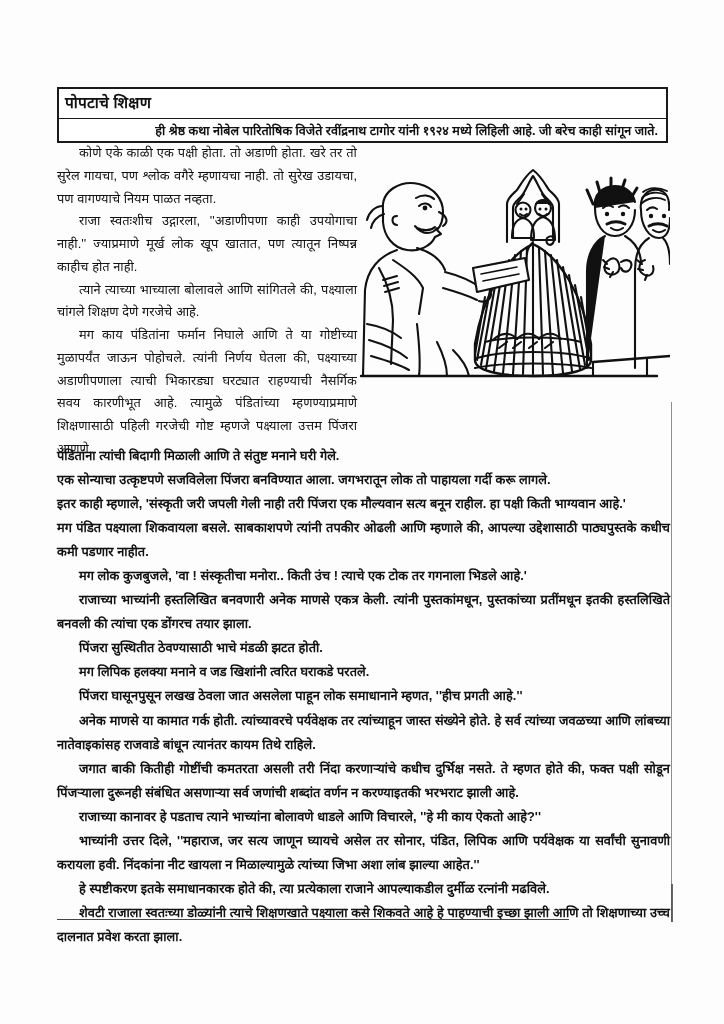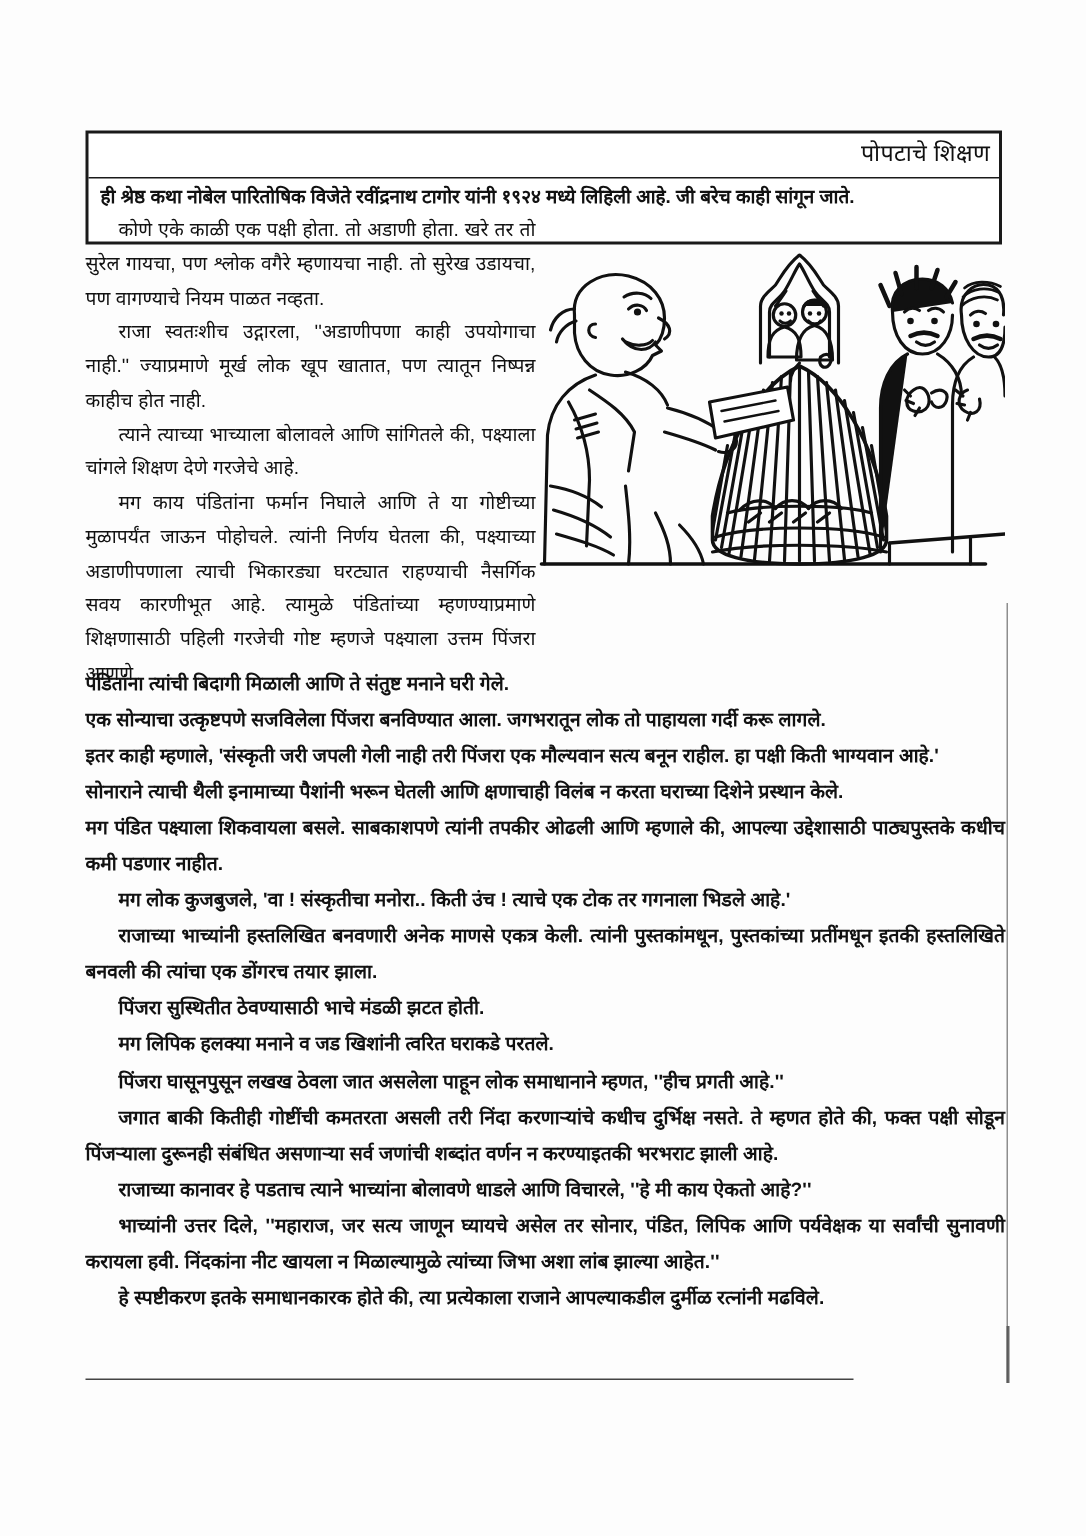--- a/index.html
+++ b/index.html
@@ -46,36 +46,36 @@
   .title-box {
     position: absolute;
     left: 57px;
     top: 87px;
     width: 611px;
     border: 2px solid #1a1a1a;
     box-sizing: border-box;
     background: #fff;
   }
   .title-main {
-    text-align: right;
-    font-weight: normal;
+    text-align: left;
+    font-weight: bold;
     font-size: 15.5px;
     line-height: 1.45;
     padding: 3px 6px 4px 6px;
     letter-spacing: .2px;
   }
   .title-rule {
     height: 0;
     border-top: 1.6px solid #1a1a1a;
   }
   .title-sub {
-    text-align: left;
+    text-align: right;
     font-size: 12.6px;
     line-height: 1.5;
-    padding: 3px 8px 20px 8px;
+    padding: 3px 8px 0 8px;
     font-weight: 600;
   }
 
   
   .upper {
     position: absolute;
     left: 57px;
     top: 142px;
     width: 613px;
     height: 262px;
@@ -303,27 +303,28 @@
           <path d="M236 198 L236 212 M290 195 L290 212"></path>
         </g>
       </svg>
     </div>
   </div>
 
   <div class="lower">
     <p>पंडितांना त्यांची बिदागी मिळाली आणि ते संतुष्ट मनाने घरी गेले.</p>
     <p>एक सोन्याचा उत्कृष्टपणे सजविलेला पिंजरा बनविण्यात आला. जगभरातून लोक तो पाहायला गर्दी करू लागले.</p>
     <p>इतर काही म्हणाले, 'संस्कृती जरी जपली गेली नाही तरी पिंजरा एक मौल्यवान सत्य बनून राहील. हा पक्षी किती भाग्यवान आहे.'</p>
-    <p>सोनाराने त्याची थैली इनामाच्या पैशांनी भरून घेतली आणि क्षणाचाही विलंब न करता घराच्या दिशेने प्रस्थान केले.</p>
     <p>मग पंडित पक्ष्याला शिकवायला बसले. साबकाशपणे त्यांनी तपकीर ओढली आणि म्हणाले की, आपल्या उद्देशासाठी पाठ्यपुस्तके कधीच कमी पडणार नाहीत.</p>
     <p class="indent">मग लोक कुजबुजले, 'वा ! संस्कृतीचा मनोरा.. किती उंच ! त्याचे एक टोक तर गगनाला भिडले आहे.'</p>
     <p class="indent">राजाच्या भाच्यांनी हस्तलिखित बनवणारी अनेक माणसे एकत्र केली. त्यांनी पुस्तकांमधून, पुस्तकांच्या प्रतींमधून इतकी हस्तलिखिते बनवली की त्यांचा एक डोंगरच तयार झाला.</p>
     <p class="indent">पिंजरा सुस्थितीत ठेवण्यासाठी भाचे मंडळी झटत होती.</p>
     <p class="indent">मग लिपिक हलक्या मनाने व जड खिशांनी त्वरित घराकडे परतले.</p>
     <p class="indent">पिंजरा घासूनपुसून लखख ठेवला जात असलेला पाहून लोक समाधानाने म्हणत, ''हीच प्रगती आहे.''</p>
+    <p class="indent">अनेक माणसे या कामात गर्क होती. त्यांच्यावरचे पर्यवेक्षक तर त्यांच्याहून जास्त संख्येने होते. हे सर्व त्यांच्या जवळच्या आणि लांबच्या नातेवाइकांसह राजवाडे बांधून त्यानंतर कायम तिथे राहिले.</p>
     <p class="indent">जगात बाकी कितीही गोष्टींची कमतरता असली तरी निंदा करणाऱ्यांचे कधीच दुर्भिक्ष नसते. ते म्हणत होते की, फक्त पक्षी सोडून पिंजऱ्याला दुरूनही संबंधित असणाऱ्या सर्व जणांची शब्दांत वर्णन न करण्याइतकी भरभराट झाली आहे.</p>
     <p class="indent">राजाच्या कानावर हे पडताच त्याने भाच्यांना बोलावणे धाडले आणि विचारले, ''हे मी काय ऐकतो आहे?''</p>
     <p class="indent">भाच्यांनी उत्तर दिले, ''महाराज, जर सत्य जाणून घ्यायचे असेल तर सोनार, पंडित, लिपिक आणि पर्यवेक्षक या सर्वांची सुनावणी करायला हवी. निंदकांना नीट खायला न मिळाल्यामुळे त्यांच्या जिभा अशा लांब झाल्या आहेत.''</p>
     <p class="indent">हे स्पष्टीकरण इतके समाधानकारक होते की, त्या प्रत्येकाला राजाने आपल्याकडील दुर्मीळ रत्नांनी मढविले.</p>
+    <p class="indent">शेवटी राजाला स्वतःच्या डोळ्यांनी त्याचे शिक्षणखाते पक्ष्याला कसे शिकवते आहे हे पाहण्याची इच्छा झाली आणि तो शिक्षणाच्या उच्च दालनात प्रवेश करता झाला.</p>
   </div>
 
   <div class="bottom-rule"></div>
 </div>
 
 </body></html>

